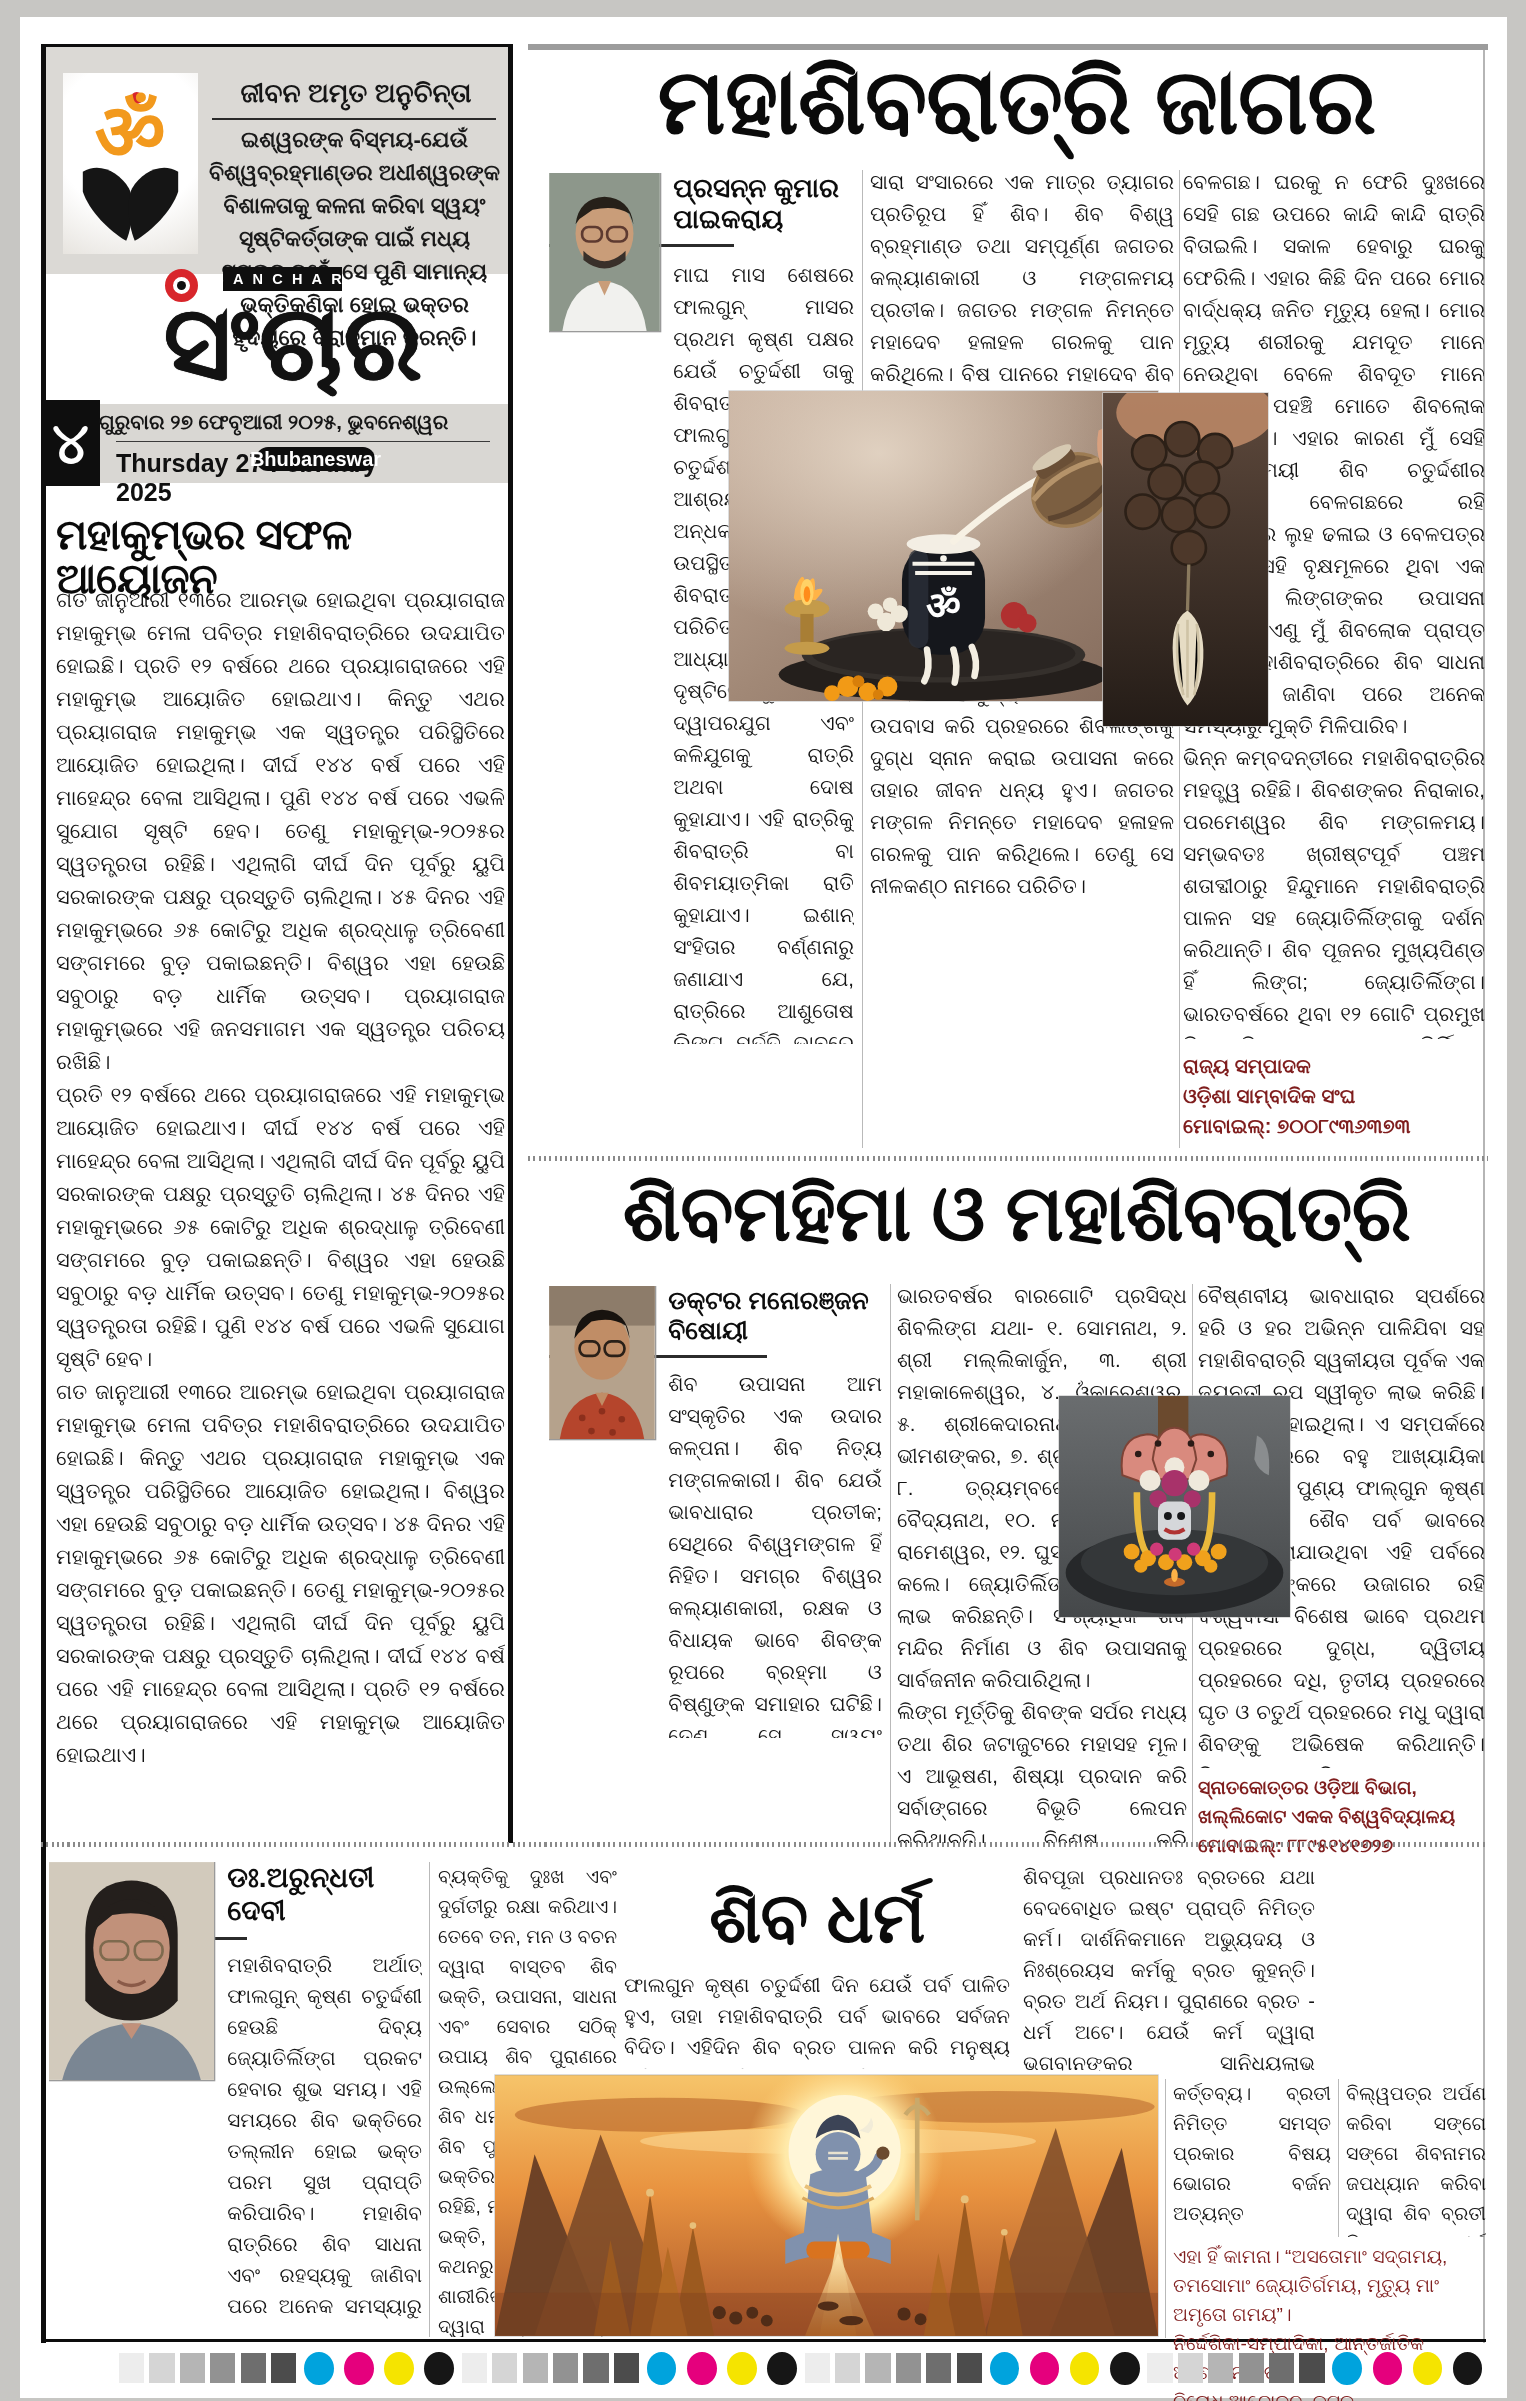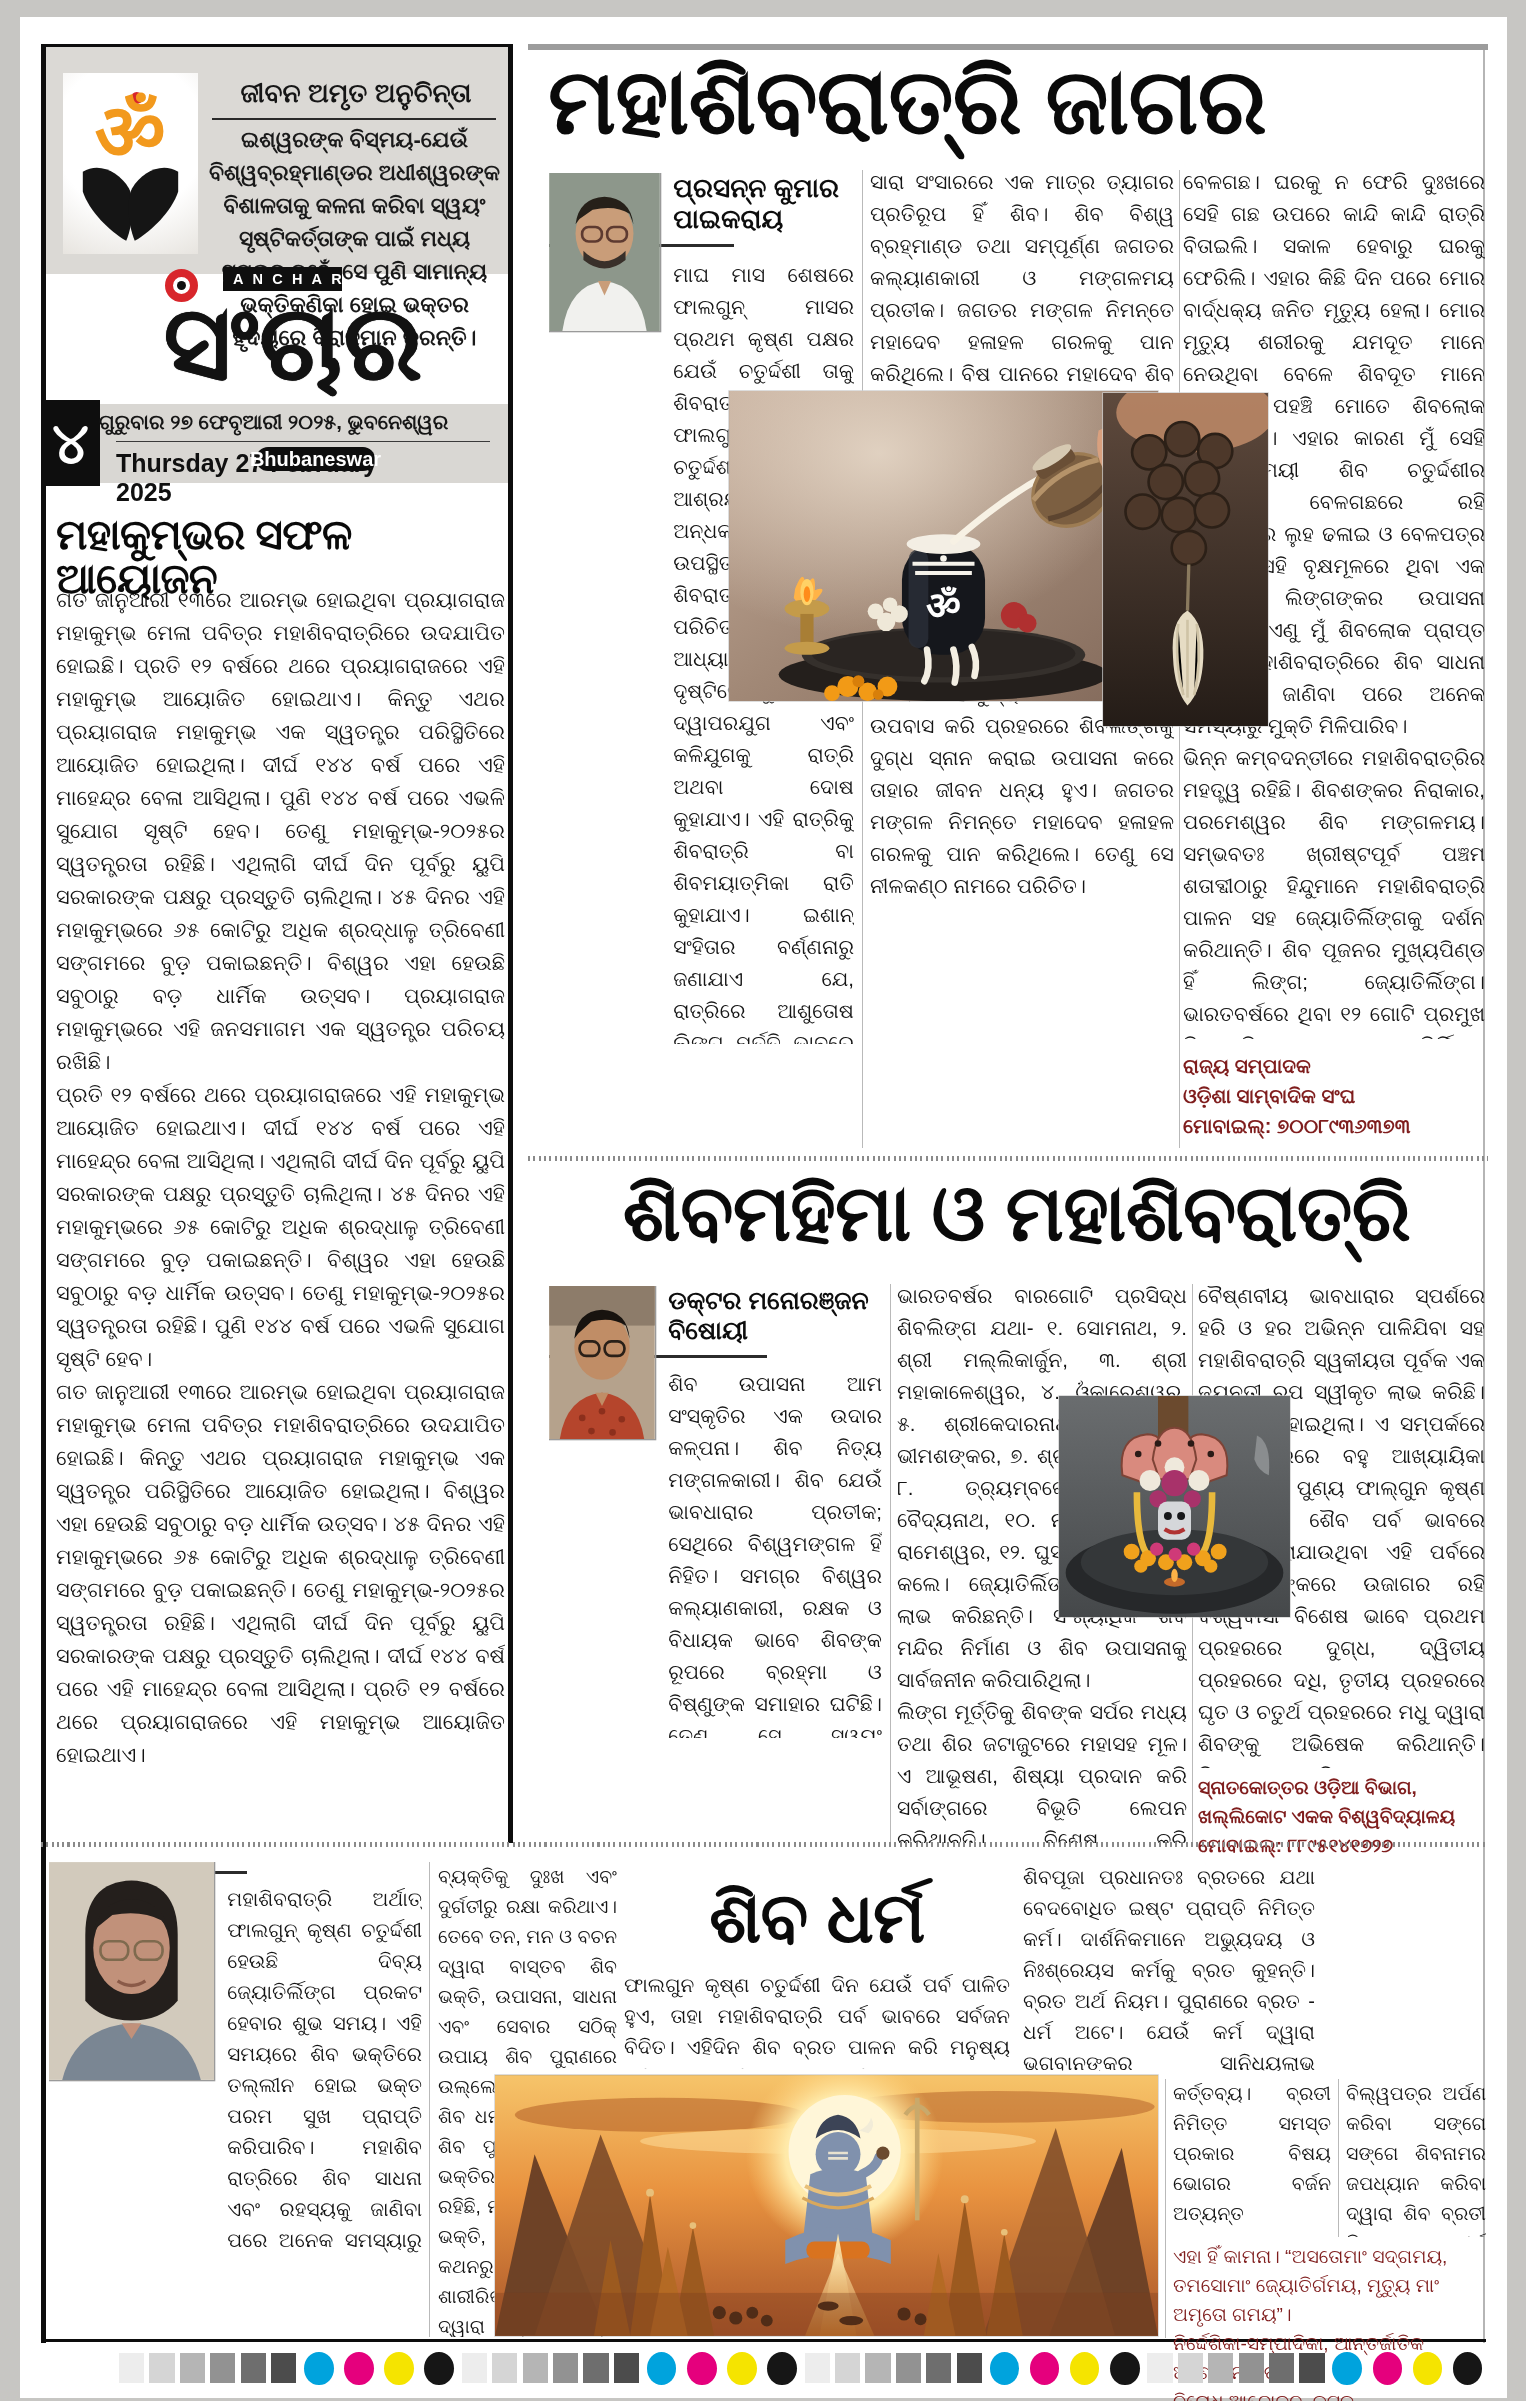--- a/index.html
+++ b/index.html
@@ -87,21 +87,21 @@
 <div class="abs date-od" style="left:99px;top:410px;width:383px">ଗୁରୁବାର ୨୭ ଫେବୃଆରୀ ୨୦୨୫, ଭୁବନେଶ୍ୱର</div>
 <div class="abs date-rule" style="left:116px;top:441px;width:374px"></div>
 <div class="abs date-en" style="left:116px;top:449px;width:277px">Thursday 27 February 2025</div>
 <div class="abs badge" style="left:256px;top:447px;width:119px;height:24px">Bhubaneswar</div>
 
 <div class="abs headline" style="left:56px;top:513px;width:449px;font-size:42px">ମହାକୁମ୍ଭର ସଫଳ ଆୟୋଜନ</div>
 <div class="abs jtxt" style="left:56px;top:583px;width:449px;height:1247px;font-size:21px;line-height:33px">ଗତ ଜାନୁଆରୀ ୧୩ରେ ଆରମ୍ଭ ହୋଇଥିବା ପ୍ରୟାଗରାଜ ମହାକୁମ୍ଭ ମେଳା ପବିତ୍ର ମହାଶିବରାତ୍ରିରେ ଉଦଯାପିତ ହୋଇଛି। ପ୍ରତି ୧୨ ବର୍ଷରେ ଥରେ ପ୍ରୟାଗରାଜରେ ଏହି ମହାକୁମ୍ଭ ଆୟୋଜିତ ହୋଇଥାଏ। କିନ୍ତୁ ଏଥର ପ୍ରୟାଗରାଜ ମହାକୁମ୍ଭ ଏକ ସ୍ୱତନ୍ତ୍ର ପରିସ୍ଥିତିରେ ଆୟୋଜିତ ହୋଇଥିଲା। ଦୀର୍ଘ ୧୪୪ ବର୍ଷ ପରେ ଏହି ମାହେନ୍ଦ୍ର ବେଳା ଆସିଥିଲା। ପୁଣି ୧୪୪ ବର୍ଷ ପରେ ଏଭଳି ସୁଯୋଗ ସୃଷ୍ଟି ହେବ। ତେଣୁ ମହାକୁମ୍ଭ-୨୦୨୫ର ସ୍ୱତନ୍ତ୍ରତା ରହିଛି। ଏଥିଲାଗି ଦୀର୍ଘ ଦିନ ପୂର୍ବରୁ ୟୁପି ସରକାରଙ୍କ ପକ୍ଷରୁ ପ୍ରସ୍ତୁତି ଚାଲିଥିଲା। ୪୫ ଦିନର ଏହି ମହାକୁମ୍ଭରେ ୬୫ କୋଟିରୁ ଅଧିକ ଶ୍ରଦ୍ଧାଳୁ ତ୍ରିବେଣୀ ସଙ୍ଗମରେ ବୁଡ଼ ପକାଇଛନ୍ତି। ବିଶ୍ୱର ଏହା ହେଉଛି ସବୁଠାରୁ ବଡ଼ ଧାର୍ମିକ ଉତ୍ସବ। ପ୍ରୟାଗରାଜ ମହାକୁମ୍ଭରେ ଏହି ଜନସମାଗମ ଏକ ସ୍ୱତନ୍ତ୍ର ପରିଚୟ ରଖିଛି।
 ପ୍ରତି ୧୨ ବର୍ଷରେ ଥରେ ପ୍ରୟାଗରାଜରେ ଏହି ମହାକୁମ୍ଭ ଆୟୋଜିତ ହୋଇଥାଏ। ଦୀର୍ଘ ୧୪୪ ବର୍ଷ ପରେ ଏହି ମାହେନ୍ଦ୍ର ବେଳା ଆସିଥିଲା। ଏଥିଲାଗି ଦୀର୍ଘ ଦିନ ପୂର୍ବରୁ ୟୁପି ସରକାରଙ୍କ ପକ୍ଷରୁ ପ୍ରସ୍ତୁତି ଚାଲିଥିଲା। ୪୫ ଦିନର ଏହି ମହାକୁମ୍ଭରେ ୬୫ କୋଟିରୁ ଅଧିକ ଶ୍ରଦ୍ଧାଳୁ ତ୍ରିବେଣୀ ସଙ୍ଗମରେ ବୁଡ଼ ପକାଇଛନ୍ତି। ବିଶ୍ୱର ଏହା ହେଉଛି ସବୁଠାରୁ ବଡ଼ ଧାର୍ମିକ ଉତ୍ସବ। ତେଣୁ ମହାକୁମ୍ଭ-୨୦୨୫ର ସ୍ୱତନ୍ତ୍ରତା ରହିଛି। ପୁଣି ୧୪୪ ବର୍ଷ ପରେ ଏଭଳି ସୁଯୋଗ ସୃଷ୍ଟି ହେବ।
 ଗତ ଜାନୁଆରୀ ୧୩ରେ ଆରମ୍ଭ ହୋଇଥିବା ପ୍ରୟାଗରାଜ ମହାକୁମ୍ଭ ମେଳା ପବିତ୍ର ମହାଶିବରାତ୍ରିରେ ଉଦଯାପିତ ହୋଇଛି। କିନ୍ତୁ ଏଥର ପ୍ରୟାଗରାଜ ମହାକୁମ୍ଭ ଏକ ସ୍ୱତନ୍ତ୍ର ପରିସ୍ଥିତିରେ ଆୟୋଜିତ ହୋଇଥିଲା। ବିଶ୍ୱର ଏହା ହେଉଛି ସବୁଠାରୁ ବଡ଼ ଧାର୍ମିକ ଉତ୍ସବ। ୪୫ ଦିନର ଏହି ମହାକୁମ୍ଭରେ ୬୫ କୋଟିରୁ ଅଧିକ ଶ୍ରଦ୍ଧାଳୁ ତ୍ରିବେଣୀ ସଙ୍ଗମରେ ବୁଡ଼ ପକାଇଛନ୍ତି। ତେଣୁ ମହାକୁମ୍ଭ-୨୦୨୫ର ସ୍ୱତନ୍ତ୍ରତା ରହିଛି। ଏଥିଲାଗି ଦୀର୍ଘ ଦିନ ପୂର୍ବରୁ ୟୁପି ସରକାରଙ୍କ ପକ୍ଷରୁ ପ୍ରସ୍ତୁତି ଚାଲିଥିଲା। ଦୀର୍ଘ ୧୪୪ ବର୍ଷ ପରେ ଏହି ମାହେନ୍ଦ୍ର ବେଳା ଆସିଥିଲା। ପ୍ରତି ୧୨ ବର୍ଷରେ ଥରେ ପ୍ରୟାଗରାଜରେ ଏହି ମହାକୁମ୍ଭ ଆୟୋଜିତ ହୋଇଥାଏ।</div>
 
-<div class="abs headline" style="left:548px;top:54px;width:937px;font-size:91px;">ମହାଶିବରାତ୍ରି ଜାଗର</div>
+<div class="abs headline" style="left:548px;top:54px;width:937px;font-size:91px;text-align:center">ମହାଶିବରାତ୍ରି ଜାଗର</div>
 
 <div class="abs" style="left:549px;top:173px;width:305px;height:977px;overflow:hidden">
   <div class="avatar-wrap float-av" style="width:111px;height:158px">
     <svg width="111" height="158" viewBox="0 0 168 240">
       <rect width="168" height="240" fill="#8d978b"></rect>
       <ellipse cx="84" cy="92" rx="44" ry="52" fill="#c99d79"></ellipse>
       <path d="M40 78 Q45 38 84 36 Q123 38 128 78 L122 62 Q100 48 66 56 L46 70 Z" fill="#262019"></path>
       <path d="M52 118 Q84 150 116 118 L116 132 Q84 158 52 132 Z" fill="#39302a"></path>
       <rect x="50" y="82" width="30" height="22" rx="10" fill="none" stroke="#5d3a30" stroke-width="4"></rect>
       <rect x="88" y="82" width="30" height="22" rx="10" fill="none" stroke="#5d3a30" stroke-width="4"></rect>
@@ -333,20 +333,21 @@
       <path d="M55 110 Q55 30 125 28 Q195 30 195 110 L195 210 Q170 240 125 240 Q80 240 55 210 Z" fill="#241f1c"></path>
       <ellipse cx="125" cy="130" rx="58" ry="70" fill="#c1917a"></ellipse>
       <path d="M67 104 Q80 58 125 56 Q170 58 183 104 L170 88 Q140 72 96 80 L74 98 Z" fill="#241f1c"></path>
       <rect x="78" y="120" width="42" height="28" rx="12" fill="none" stroke="#7e6a4e" stroke-width="4"></rect>
       <rect x="130" y="120" width="42" height="28" rx="12" fill="none" stroke="#7e6a4e" stroke-width="4"></rect>
       <path d="M104 180 q21 14 42 0" stroke="#8a5a48" stroke-width="5" fill="none"></path>
       <path d="M20 330 Q40 250 125 244 Q210 250 230 330 Z" fill="#7a8693"></path>
       <path d="M110 244 L125 268 L140 244 Z" fill="#c1917a"></path>
     </svg>
   </div>
+  <div class="byline-name" style="font-size:28px">ଡଃ.ଅରୁନ୍ଧତୀ ଦେବୀ</div>
   <div class="byline-rule" style="width:198px"></div>
   <div class="jtxt" style="height:370px;margin-top:10.6px;font-size:20px;line-height:31px">ମହାଶିବରାତ୍ରି ଅର୍ଥାତ୍ ଫାଲଗୁନ୍ କୃଷ୍ଣ ଚତୁର୍ଦ୍ଦଶୀ ହେଉଛି ଦିବ୍ୟ ଜ୍ୟୋତିର୍ଲିଙ୍ଗ ପ୍ରକଟ ହେବାର ଶୁଭ ସମୟ। ଏହି ସମୟରେ ଶିବ ଭକ୍ତିରେ ତଲ୍ଲୀନ ହୋଇ ଭକ୍ତ ପରମ ସୁଖ ପ୍ରାପ୍ତି କରିପାରିବ। ମହାଶିବ ରାତ୍ରିରେ ଶିବ ସାଧନା ଏବଂ ରହସ୍ୟକୁ ଜାଣିବା ପରେ ଅନେକ ସମସ୍ୟାରୁ ମୁକ୍ତି ମିଳିପାରିବ। ଶାସ୍ତ୍ରରେ ଭଗବାନ ଶିବଙ୍କୁ ବେଦ ଅର୍ଥାତ୍ ଜ୍ଞାନ ସ୍ୱରୂପ ଭାବେ ବିବେଚନା କରାଯାଇଥାଏ। ମହାଦେବଙ୍କର ତପସ୍ୟା କଲେ ଅଫୁରନ୍ତ ଆନନ୍ଦ, ସହ୍ୟ, ଐଶ୍ୱର୍ଯ୍ୟ ପ୍ରାପ୍ତି ହୁଏ। ଏହି ସମୟରେ ଶିବ ଭକ୍ତିରେ ତଲ୍ଲୀନ ହୋଇ ଭକ୍ତ ପରମ ସୁଖ ପ୍ରାପ୍ତି କରିପାରିବ। ଶାସ୍ତ୍ରରେ ଭଗବାନ ଶିବଙ୍କୁ ଜ୍ଞାନ ସ୍ୱରୂପ ଭାବେ ବିବେଚନା କରାଯାଇଥାଏ।</div>
 </div>
 
 <div class="abs colrule" style="left:429px;top:1862px;height:475px"></div>
 
 <div class="abs jtxt" style="left:438px;top:1862px;width:179px;height:475px;font-size:19px;line-height:30px">ବ୍ୟକ୍ତିକୁ ଦୁଃଖ ଏବଂ ଦୁର୍ଗତୀରୁ ରକ୍ଷା କରିଥାଏ। ତେବେ ତନ, ମନ ଓ ବଚନ ଦ୍ୱାରା ବାସ୍ତବ ଶିବ ଭକ୍ତି, ଉପାସନା, ସାଧନା ଏବଂ ସେବାର ସଠିକ୍ ଉପାୟ ଶିବ ପୁରାଣରେ ଉଲ୍ଲେଖ ରହିଛି। ଏହାକୁ ଶିବ ଧର୍ମ କୁହାଯାଇଥାଏ। ଶିବ ପୁରାଣ ଅନୁଯାୟୀ, ଭକ୍ତିର ତିନୋଟି ସ୍ୱରୂପ ରହିଛି, ମାନସିକ ବା ମନରୁ ଭକ୍ତି, ବାଚନିକ ବା କଥନରୁ ଭକ୍ତି ଏବଂ ଶାରୀରିକ ଅର୍ଥାତ୍ ଶରୀର ଦ୍ୱାରା ଭକ୍ତି। ଶିବଙ୍କ ସ୍ୱରୂପର ଚିନ୍ତନ କରି ମନ ଦ୍ୱାରା ଜପ କରିବ ବଚନ ଦ୍ୱାରା ଏବଂ ପୂଜା ଦ୍ୱାରା କରାଯାଇପାରିବ। ଶିବଙ୍କୁ ଆରାଧନା, ପୂଜାର୍ଚନା ବା ଭକ୍ତି ମାଧ୍ୟମରେ ବ୍ୟକ୍ତି ନବଗ୍ରହଙ୍କର ଆଶୀର୍ବାଦ ପ୍ରାପ୍ତି କରି ସକଳ ବିପଦ ଓ ଦୁର୍ଗତୀରୁ ରକ୍ଷା ପାଇଥାଏ।</div>
 
 <div class="abs headline" style="left:624px;top:1882px;width:386px;font-size:70px;text-align:center">ଶିବ ଧର୍ମ</div>
 

